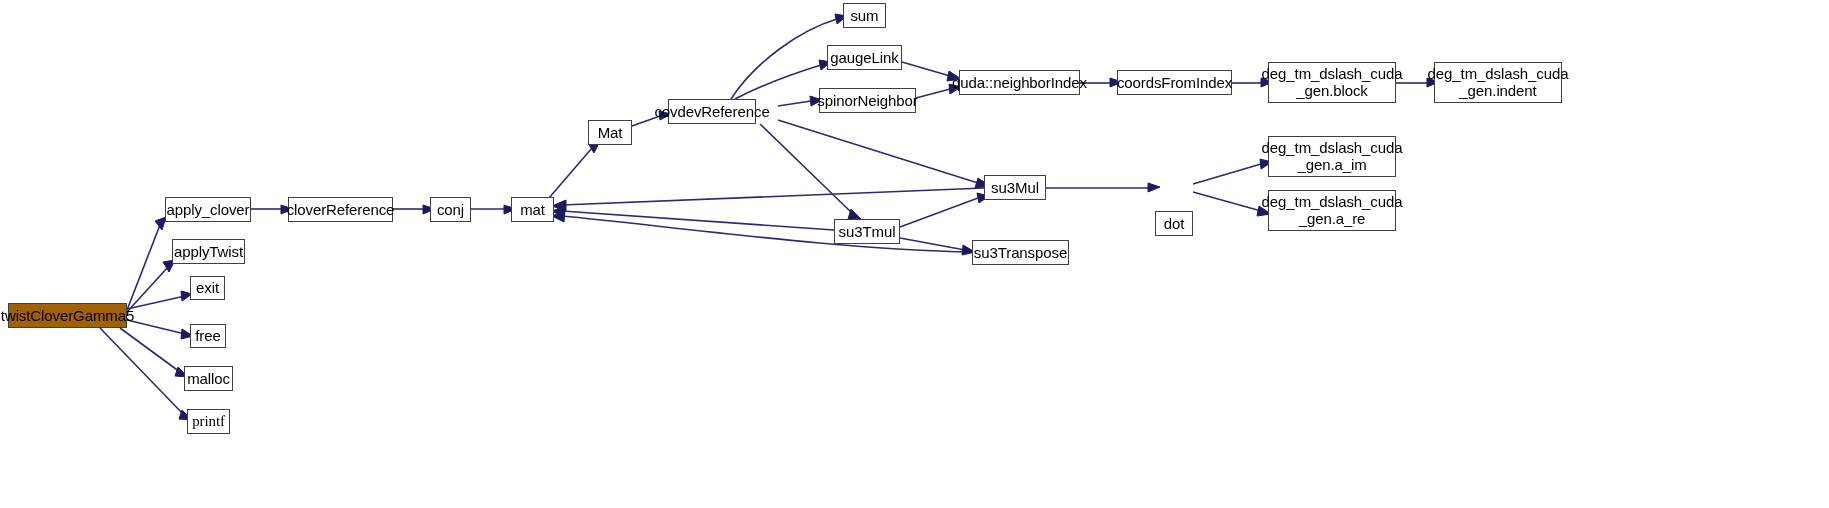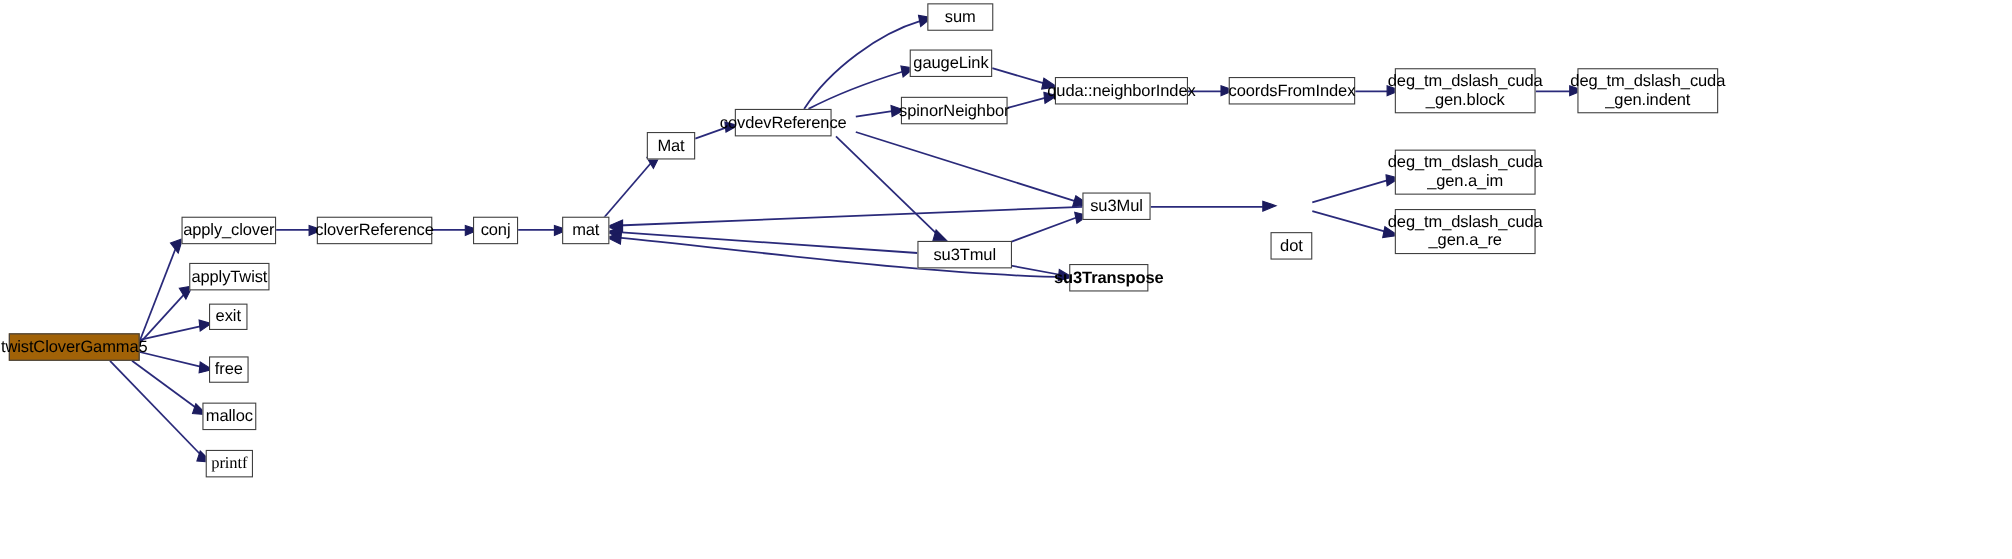--- a/index.html
+++ b/index.html
@@ -193,31 +193,31 @@
   <div class="node" style="left:172px;top:239px;width:73px;height:25px;">applyTwist</div>
   <div class="node" style="left:190px;top:276px;width:35px;height:24px;">exit</div>
   <div class="node" style="left:190px;top:324px;width:36px;height:24px;">free</div>
   <div class="node" style="left:184px;top:366px;width:49px;height:25px;">malloc</div>
   <div class="node" style="left:187px;top:409px;width:43px;height:25px;font-family:Liberation Serif, serif;">printf</div>
   <div class="node" style="left:288px;top:197px;width:105px;height:25px;">cloverReference</div>
   <div class="node" style="left:430px;top:197px;width:41px;height:25px;">conj</div>
   <div class="node" style="left:511px;top:197px;width:43px;height:25px;">mat</div>
   <div class="node" style="left:588px;top:120px;width:44px;height:25px;">Mat</div>
   <div class="node" style="left:668px;top:99px;width:88px;height:25px;">covdevReference</div>
-  <div class="node" style="left:843px;top:3px;width:60px;height:25px;">sum</div>
+  <div class="node" style="left:843px;top:3px;width:43px;height:25px;">sum</div>
   <div class="node" style="left:827px;top:45px;width:75px;height:25px;">gaugeLink</div>
   <div class="node" style="left:819px;top:88px;width:97px;height:25px;">spinorNeighbor</div>
   <div class="node" style="left:959px;top:70px;width:121px;height:25px;">quda::neighborIndex</div>
   <div class="node" style="left:1117px;top:70px;width:115px;height:25px;">coordsFromIndex</div>
   <div class="node two-line" style="left:1268px;top:62px;width:128px;height:41px;">deg_tm_dslash_cuda
 _gen.block</div>
   <div class="node two-line" style="left:1434px;top:62px;width:128px;height:41px;">deg_tm_dslash_cuda
 _gen.indent</div>
   <div class="node" style="left:984px;top:175px;width:62px;height:25px;">su3Mul</div>
   <div class="node" style="left:1155px;top:175px;width:38px;height:25px;margin-top:36px;">dot</div>
   <div class="node two-line" style="left:1268px;top:136px;width:128px;height:41px;">deg_tm_dslash_cuda
 _gen.a_im</div>
   <div class="node two-line" style="left:1268px;top:190px;width:128px;height:41px;">deg_tm_dslash_cuda
 _gen.a_re</div>
-  <div class="node" style="left:834px;top:219px;width:86px;height:25px;text-align:right;">su3Tmul</div>
-  <div class="node" style="left:972px;top:240px;width:72px;height:25px;font-weight:bold;">su3Transpose</div>
+  <div class="node" style="left:834px;top:219px;width:66px;height:25px;text-align:right;">su3Tmul</div>
+  <div class="node" style="left:972px;top:240px;width:97px;height:25px;">su3Transpose</div>
 
 </div>
 
 </body></html>

